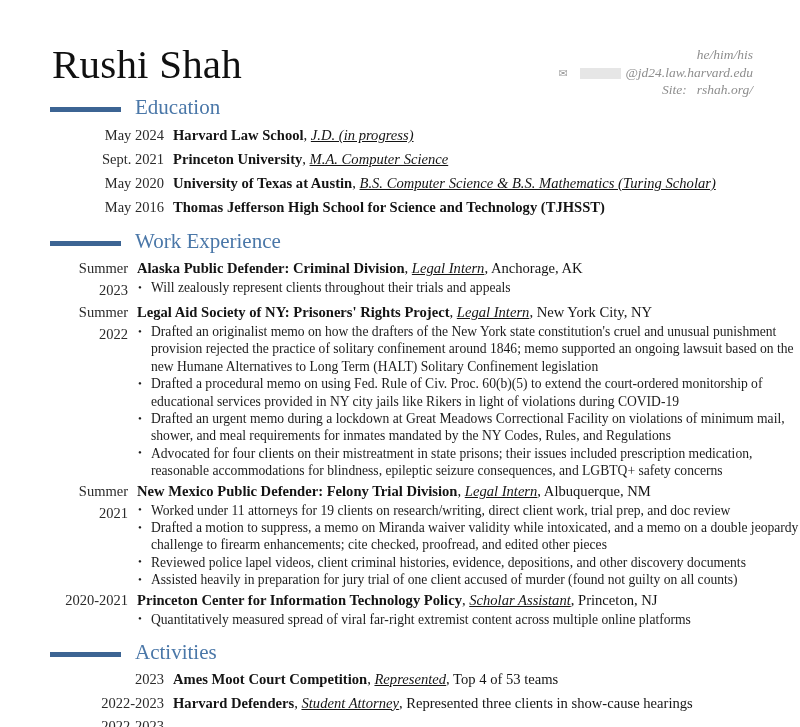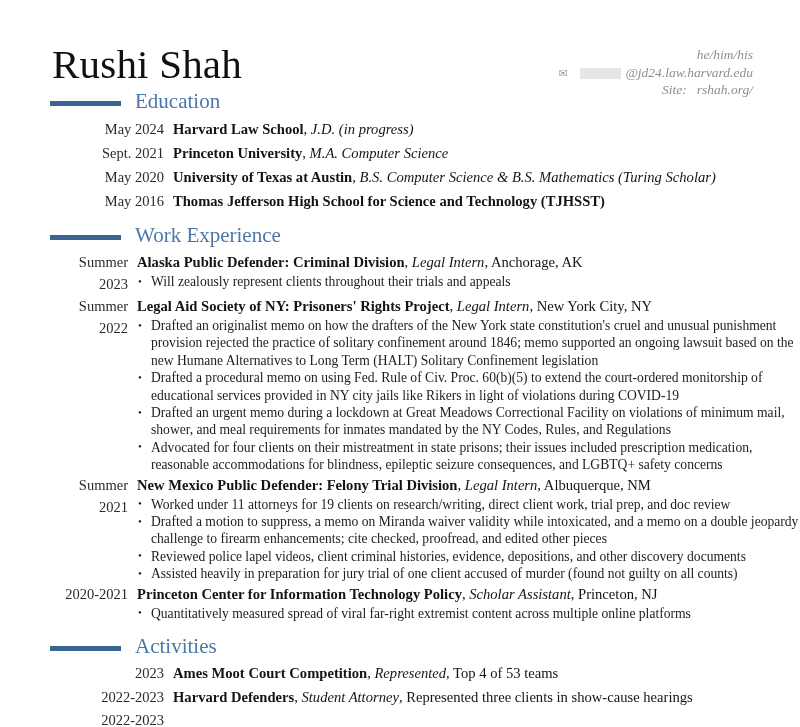--- a/index.html
+++ b/index.html
@@ -19,21 +19,21 @@
     position: relative;
     width: 800px;
     height: 727px;
     padding: 0;
   }
 
   
   .header {
     position: relative;
     height: 62px;
-    padding-top: 18px;
+    padding-top: 24px;
   }
   .name {
     position: absolute;
     left: 52px;
     top: 44px;
     font-size: 41px;
     font-weight: normal;
     line-height: 1;
     letter-spacing: 0.2px;
     color: #101010;
@@ -127,21 +127,21 @@
     padding-left: 9px;
     min-width: 0;
   }
   .title-line {
     font-size: 14.6px;
     line-height: 22px;
     color: #141414;
     white-space: nowrap;
   }
   .org { font-weight: bold; }
-  .role { font-style: italic; }
+  .role { font-style: italic; text-decoration: underline; }
   .plain { font-style: normal; }
 
   ul.bullets {
     list-style: none;
     margin: 0;
     padding: 0;
   }
   ul.bullets li {
     position: relative;
     font-size: 13.6px;

